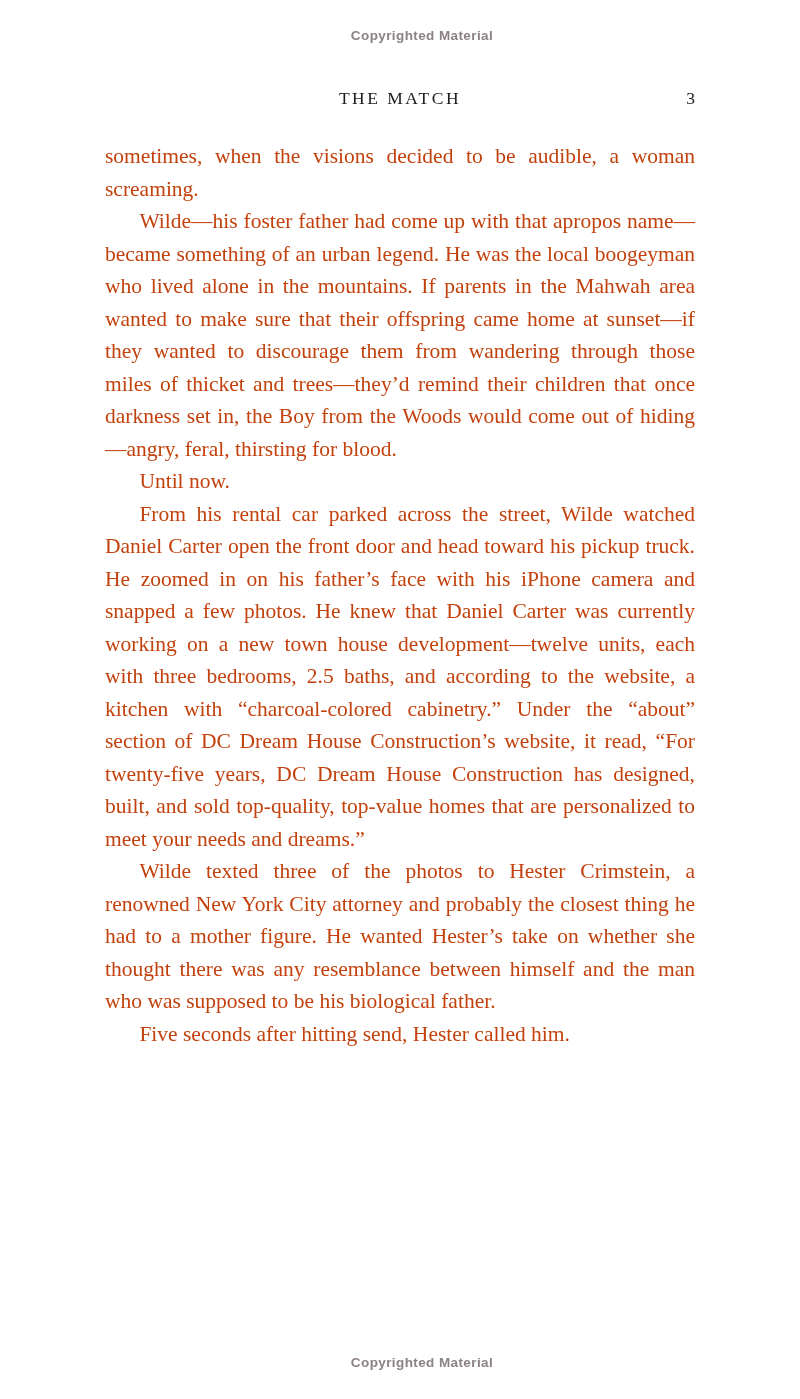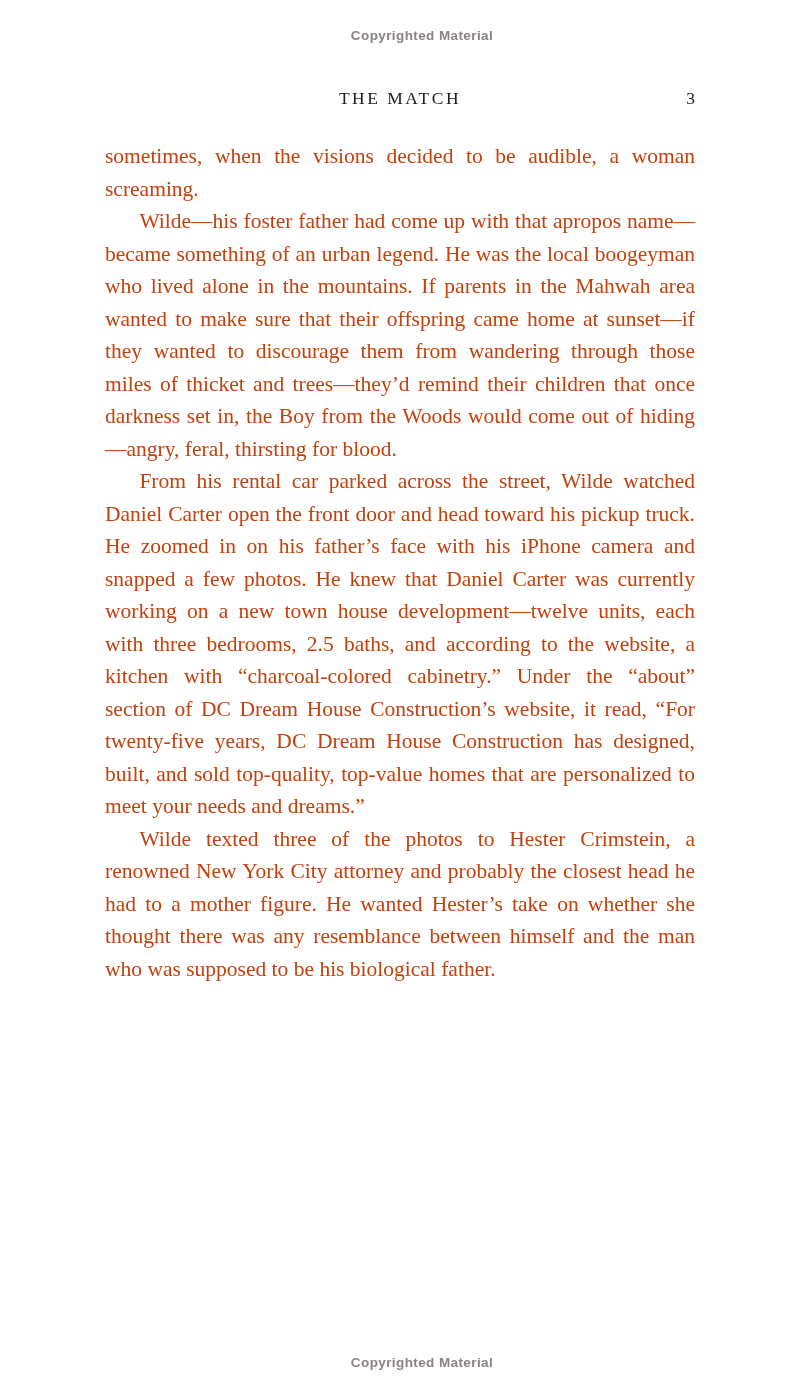--- a/index.html
+++ b/index.html
@@ -77,19 +77,21 @@
   <div class="copyright top">Copyrighted Material</div>
 
   <div class="running-header">
     <span>THE MATCH</span>
     <span class="page-num">3</span>
   </div>
 
   <div class="text-block">
     <p class="noindent">sometimes, when the visions decided to be audible, a woman screaming.</p>
     <p>Wilde—his foster father had come up with that apropos name—became something of an urban legend. He was the local boogeyman who lived alone in the mountains. If parents in the Mahwah area wanted to make sure that their offspring came home at sunset—if they wanted to discourage them from wandering through those miles of thicket and trees—they’d remind their children that once darkness set in, the Boy from the Woods would come out of hiding—angry, feral, thirsting for blood.</p>
+    <p>Until now.</p>
     <p>From his rental car parked across the street, Wilde watched Daniel Carter open the front door and head toward his pickup truck. He zoomed in on his father’s face with his iPhone camera and snapped a few photos. He knew that Daniel Carter was currently working on a new town house development—twelve units, each with three bedrooms, 2.5 baths, and according to the website, a kitchen with “charcoal-colored cabinetry.” Under the “about” section of DC Dream House Construction’s website, it read, “For twenty-five years, DC Dream House Construction has designed, built, and sold top-quality, top-value homes that are personalized to meet your needs and dreams.”</p>
-    <p>Wilde texted three of the photos to Hester Crimstein, a renowned New York City attorney and probably the closest head he had to a mother figure. He wanted Hester’s take on whether she thought there was any resemblance between himself and the man who was supposed to be his biological father.</p>
+    <p>Wilde texted three of the photos to Hester Crimstein, a renowned New York City attorney and probably the closest thing he had to a mother figure. He wanted Hester’s take on whether she thought there was any resemblance between himself and the man who was supposed to be his biological father.</p>
+    <p>Five seconds after hitting send, Hester called him.</p>
   </div>
 
   <div class="copyright bottom">Copyrighted Material</div>
 
 </div>
 
 </body></html>

